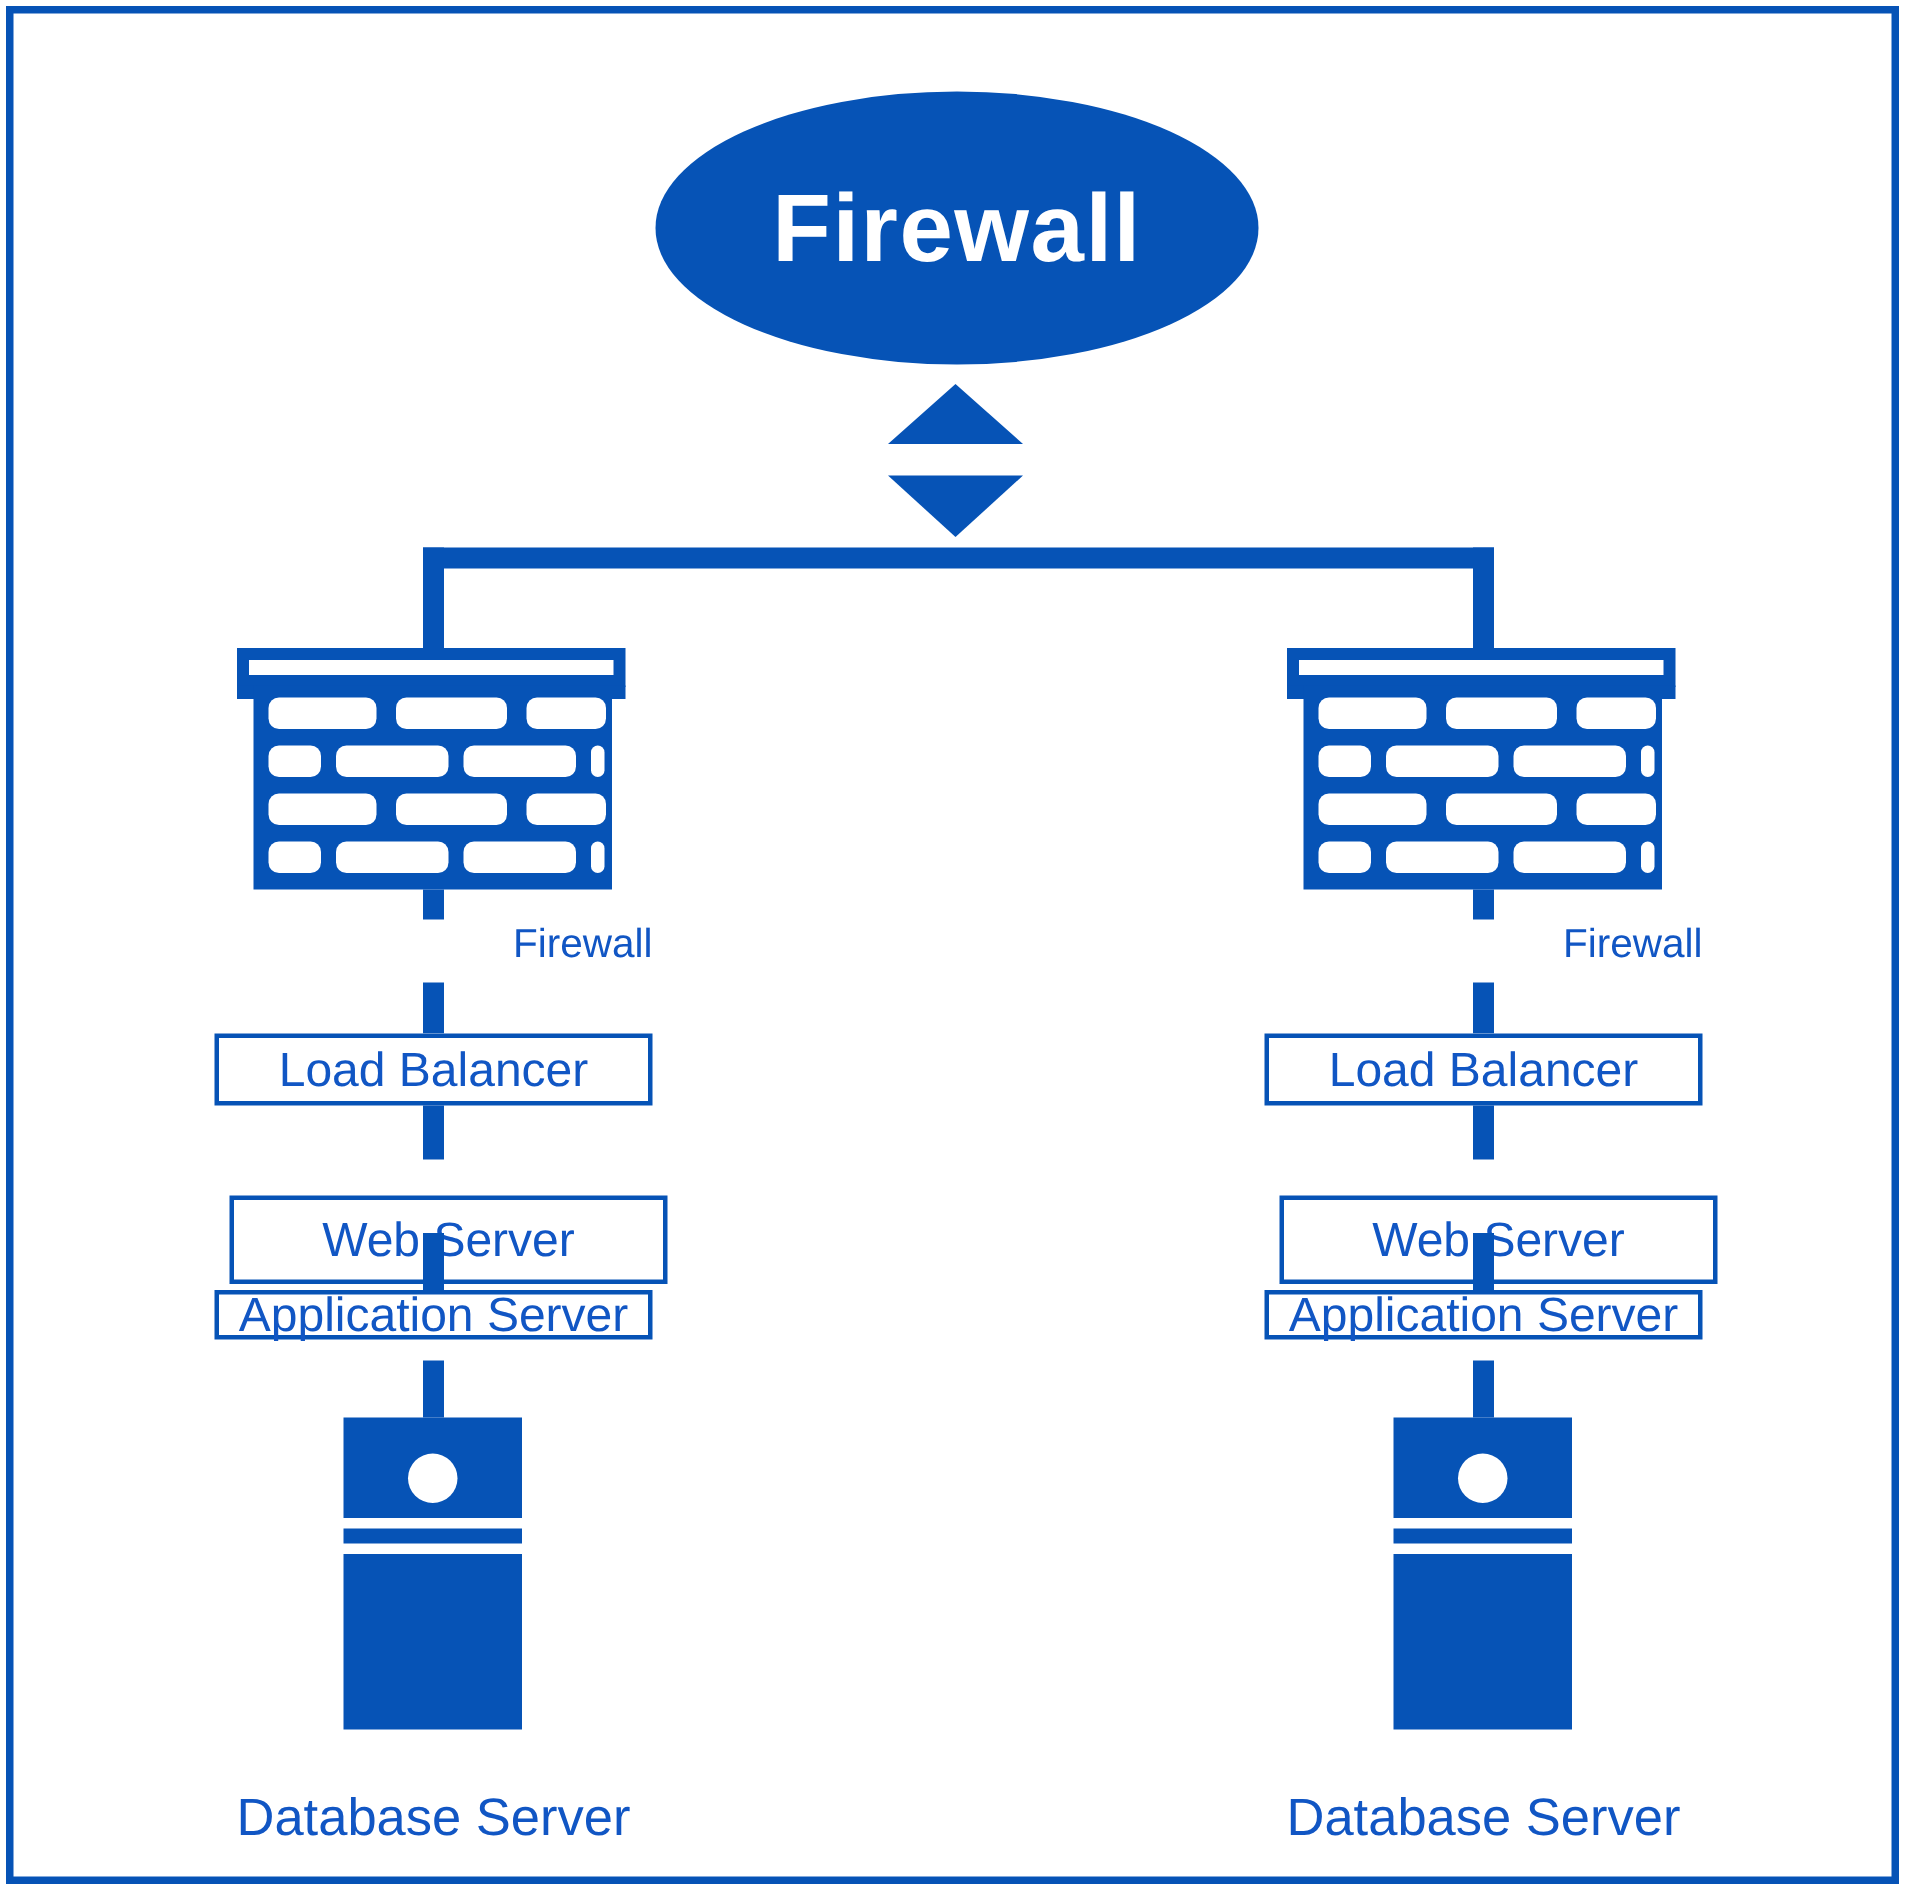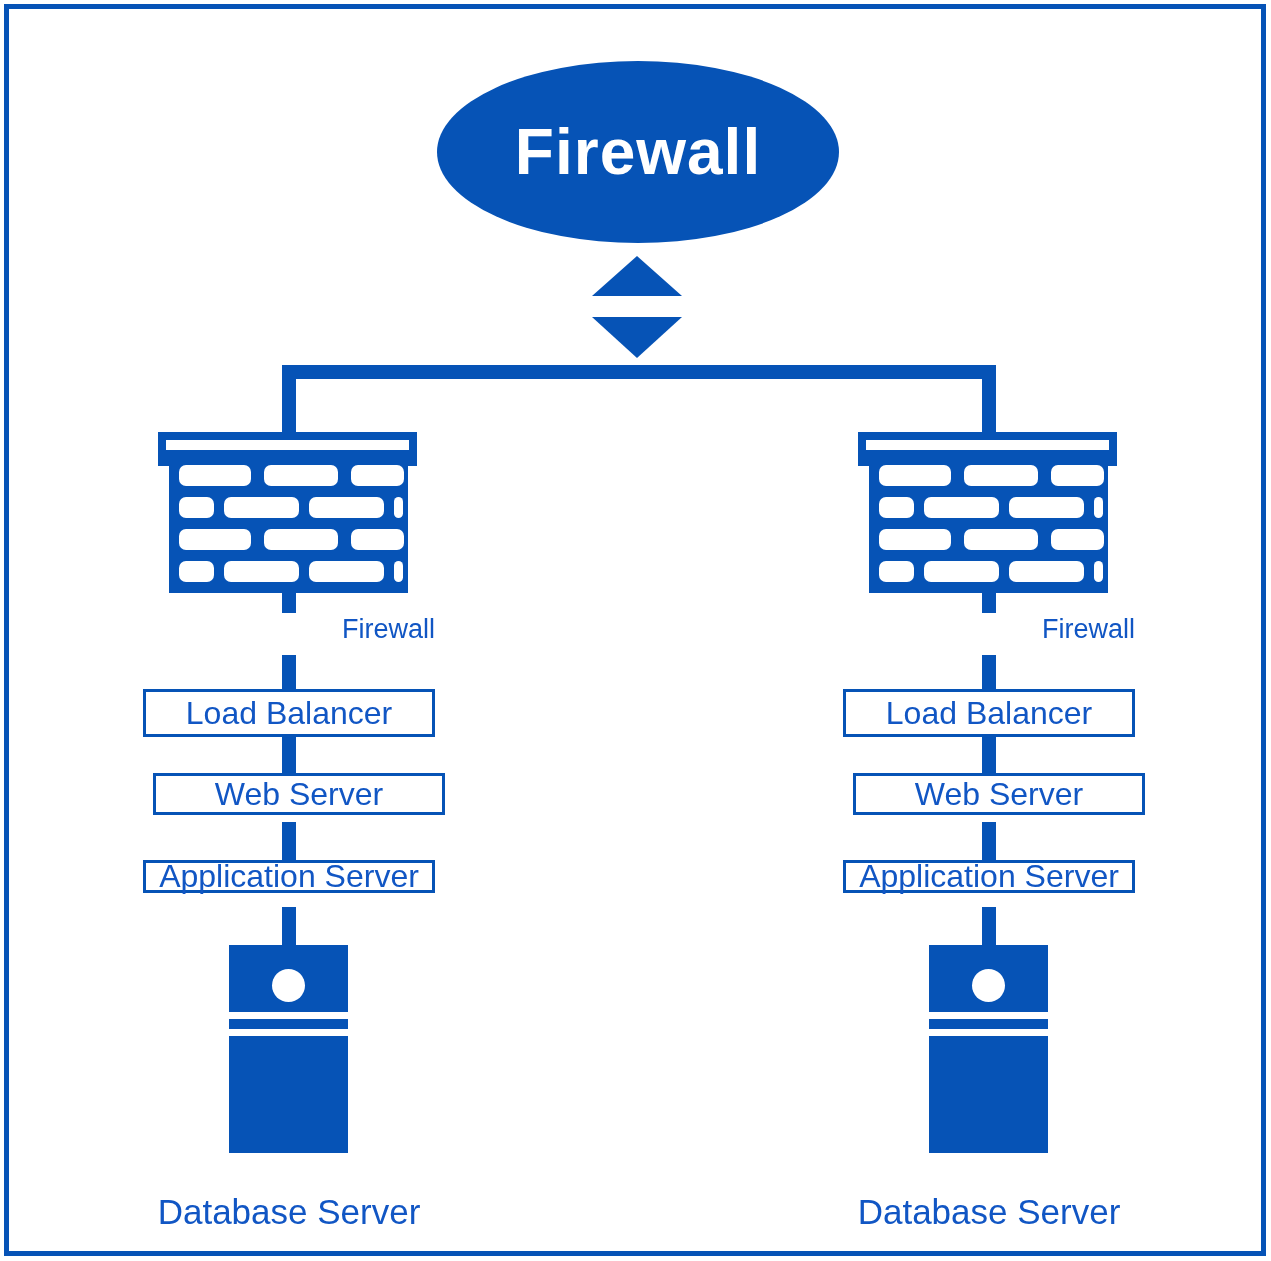--- a/index.html
+++ b/index.html
@@ -55,21 +55,21 @@
   .bw72{width:72px;}.bw74{width:74px;}.bw53{width:53px;}
   .bw35{width:35px;}.bw75{width:75px;}.bw9{width:9px;}
 
   .fw-label{position:absolute;left:0;top:242px;width:100%;height:44px;line-height:44px;
     text-align:right;color:var(--text);font-size:27px;}
 
   
   .tier{position:absolute;left:0;width:292px;background:#fff;border:3px solid var(--primary);
     display:flex;align-items:center;justify-content:center;color:var(--text);font-size:32px;}
   .tier-1{top:324px;height:48px;}
-  .tier-2{top:408px;height:42px;margin-left:10px;}
+  .tier-2{top:432px;height:59px;margin-left:10px;}
   .tier-3{top:495px;height:33px;}
 
   
   .db{position:absolute;left:86px;top:580px;width:119px;}
   .db-top{position:relative;height:67px;background:var(--primary);}
   .db-led{position:absolute;left:43px;top:24px;width:33px;height:33px;border-radius:50%;background:#fff;}
   .db-gap{height:7px;}
   .db-stripe{height:10px;background:var(--primary);}
   .db-body{height:117px;background:var(--primary);}
 

